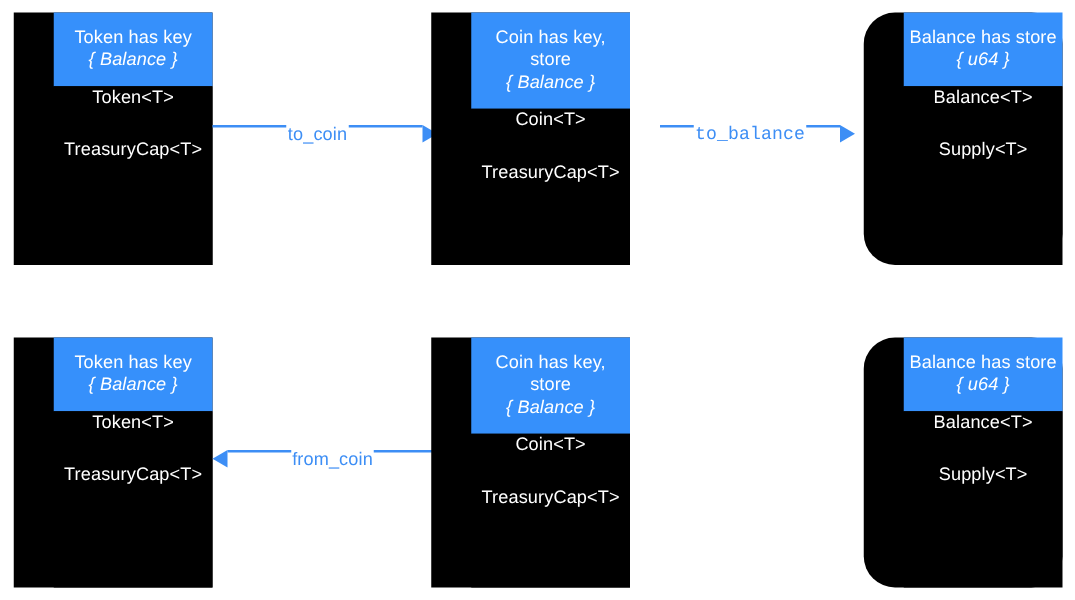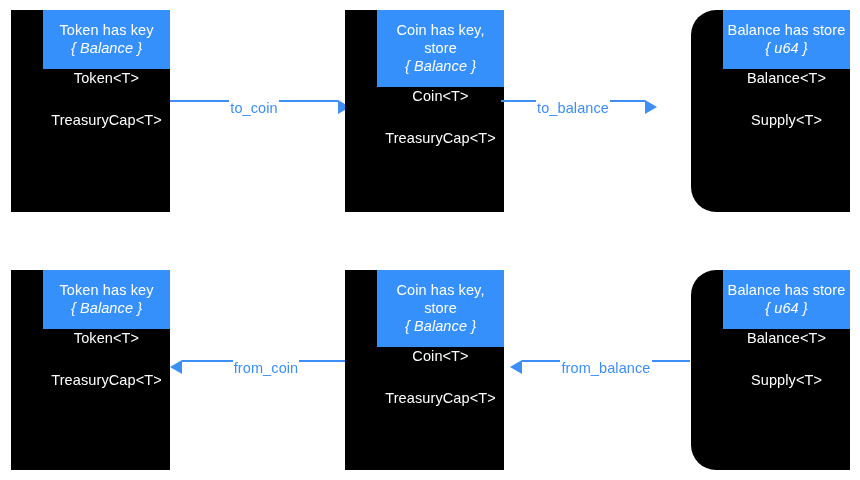--- a/index.html
+++ b/index.html
@@ -105,21 +105,21 @@
     border-left: 12px solid #3d8ef5;
   }
   .arrow-left {
     border-top: 7px solid transparent;
     border-bottom: 7px solid transparent;
     border-right: 12px solid #3d8ef5;
   }
 
   
   .edge-to-coin     { left: 170px; top: 100px; width: 180px; }
-  .edge-to-balance  { left: 501px; top: 100px; width: 156px; }
+  .edge-to-balance  { left: 528px; top: 100px; width: 156px; font-family: Liberation Mono, monospace; }
   .edge-from-coin   { left: 170px; top: 360px; width: 180px; }
   .edge-from-balance{ left: 510px; top: 360px; width: 180px; }
 </style>
 </head>
 <body>
 
 <div id="diagram">
 
   <div class="node row1 col1">
     <div class="node-header">
@@ -190,26 +190,20 @@
     <div class="node-header">
       <span>Coin has key, store</span>
       <span class="hdr-line2">{ Balance }</span>
     </div>
     <div class="node-body">
       <span class="field">Coin&lt;T&gt;</span>
       <span class="field">TreasuryCap&lt;T&gt;</span>
     </div>
   </div>
 
-  <div class="edge edge-from-balance">
-    <div class="arrow-head arrow-left"></div>
-    <div class="edge-line"></div>
-    <span class="edge-label">from_balance</span>
-    <div class="edge-line"></div>
-  </div>
 
   <div class="node row2 col3">
     <div class="node-header">
       <span>Balance has store</span>
       <span class="hdr-line2">{ u64 }</span>
     </div>
     <div class="node-body">
       <span class="field">Balance&lt;T&gt;</span>
       <span class="field">Supply&lt;T&gt;</span>
     </div>

